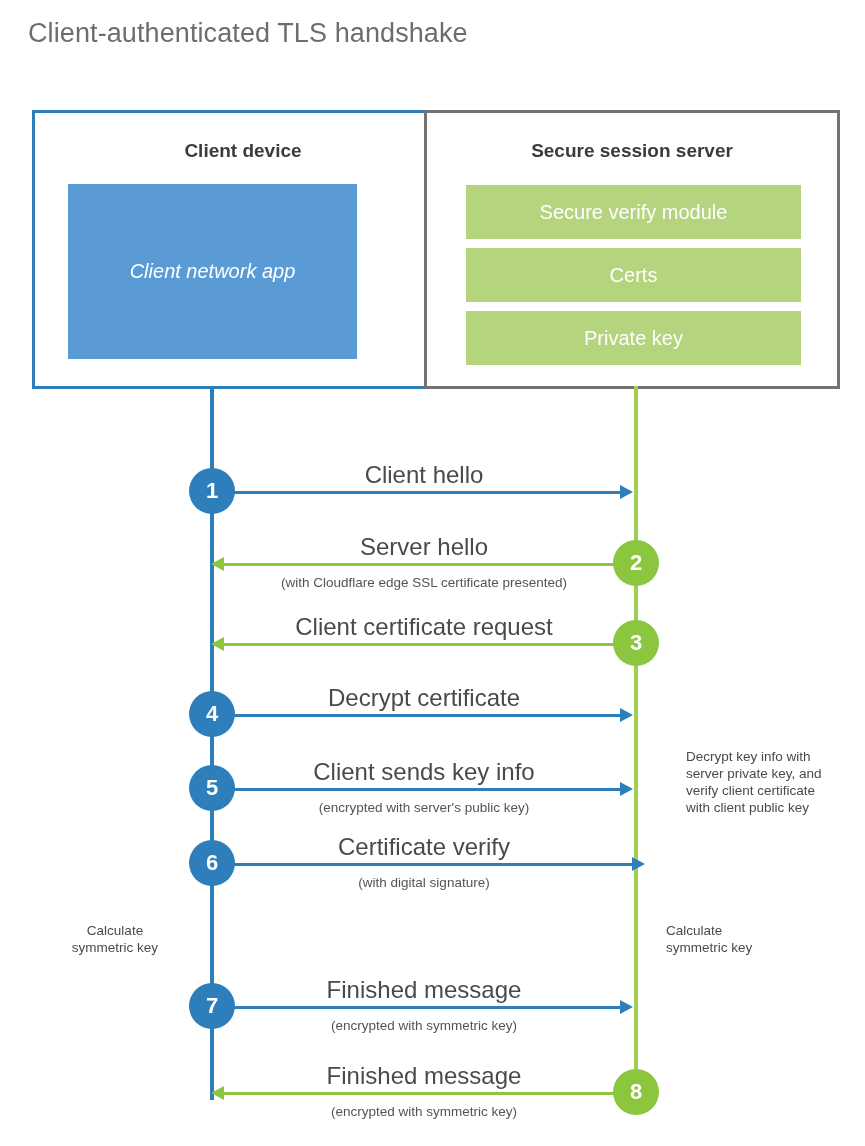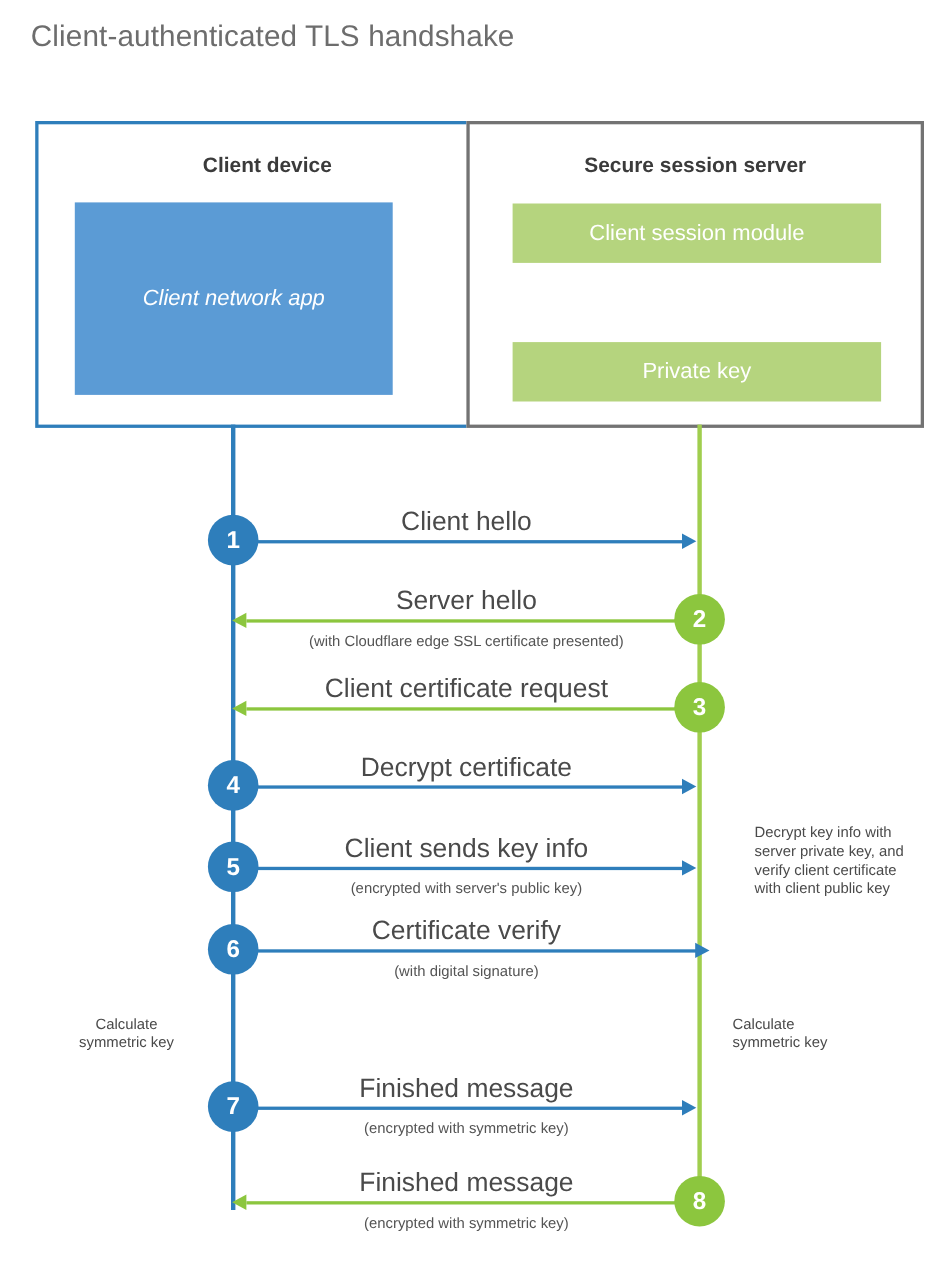--- a/index.html
+++ b/index.html
@@ -217,21 +217,22 @@
 
   <div class="page-title">Client-authenticated TLS handshake</div>
 
   <div class="entity-box client">
     <div class="entity-title">Client device</div>
     <div class="client-app-box">Client network app</div>
   </div>
 
   <div class="entity-box server">
     <div class="entity-title">Secure session server</div>
-    <div class="server-bar b0">Client session module</div>
+    <div class="server-bar b0">Secure verify module</div>
+    <div class="server-bar b1">Certs</div>
     <div class="server-bar b2">Private key</div>
   </div>
 
   <div class="lifeline client"></div>
   <div class="lifeline server"></div>
 
   <div class="msg to-server" style="top:491px">
     <div class="msg-label">Client hello</div>
     <div class="arrow-line" style="left:212px; width:410px;"></div>
     <div class="arrow-head" style="left:620px;"></div>

